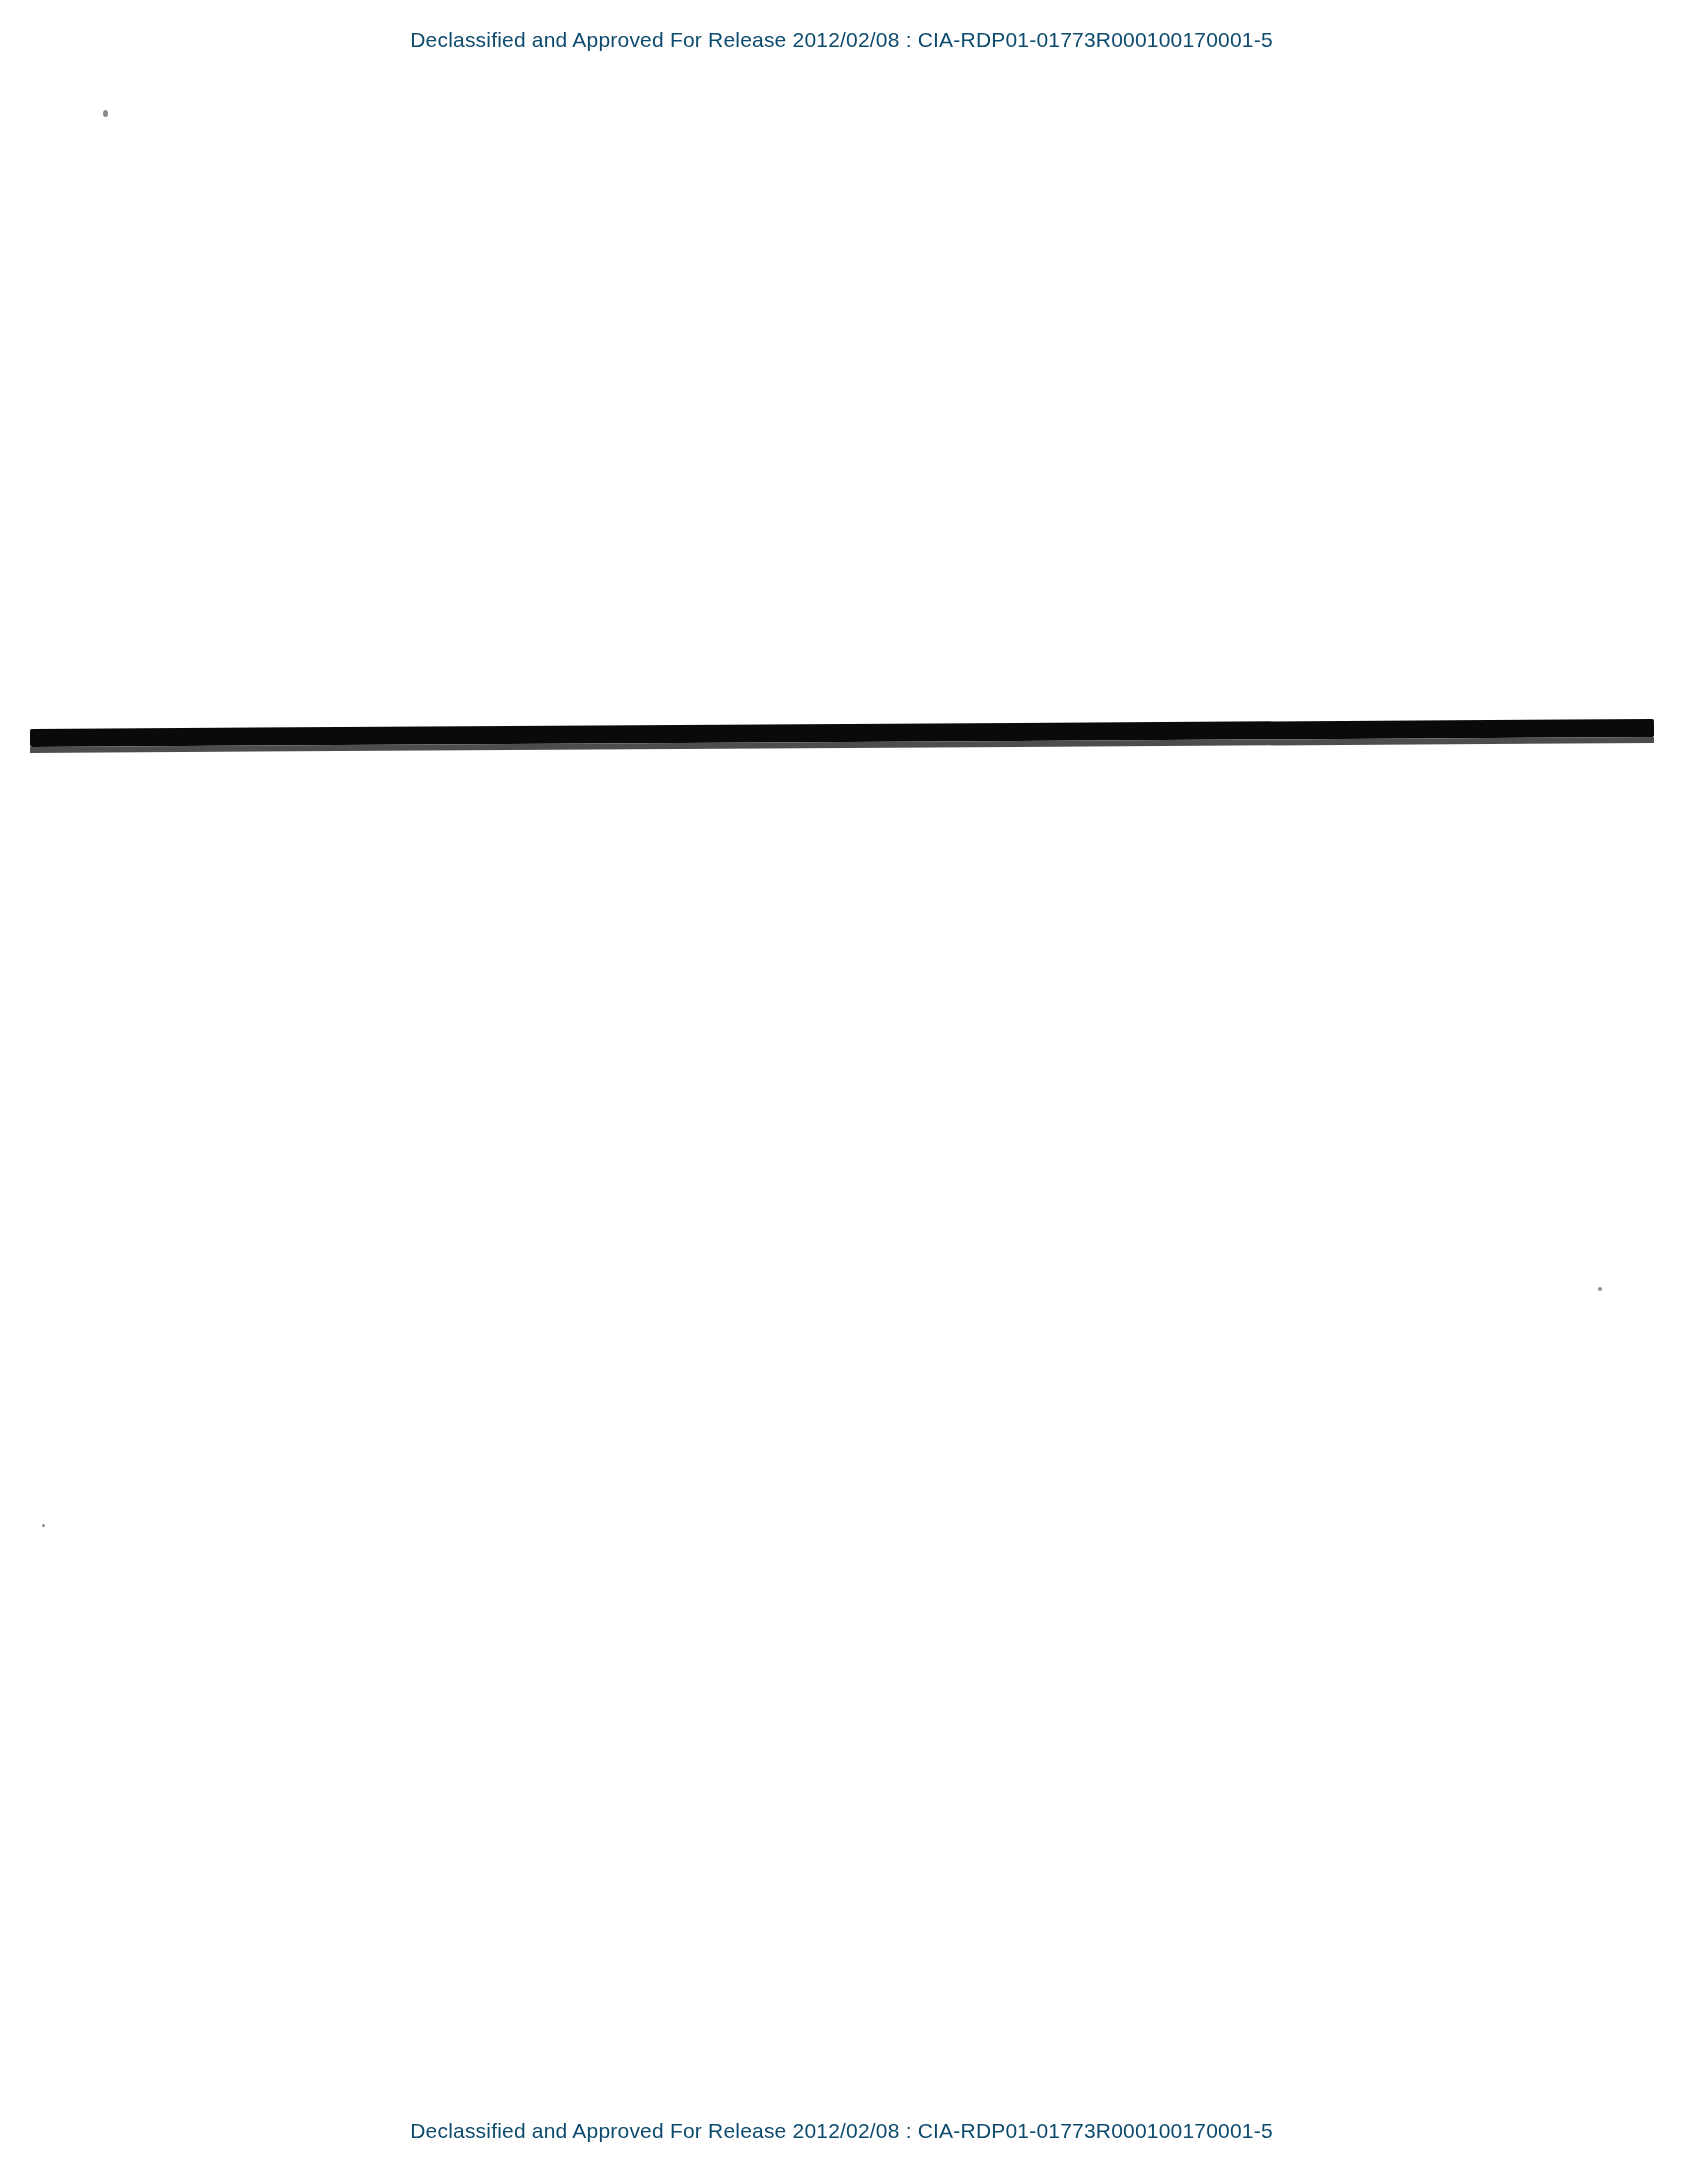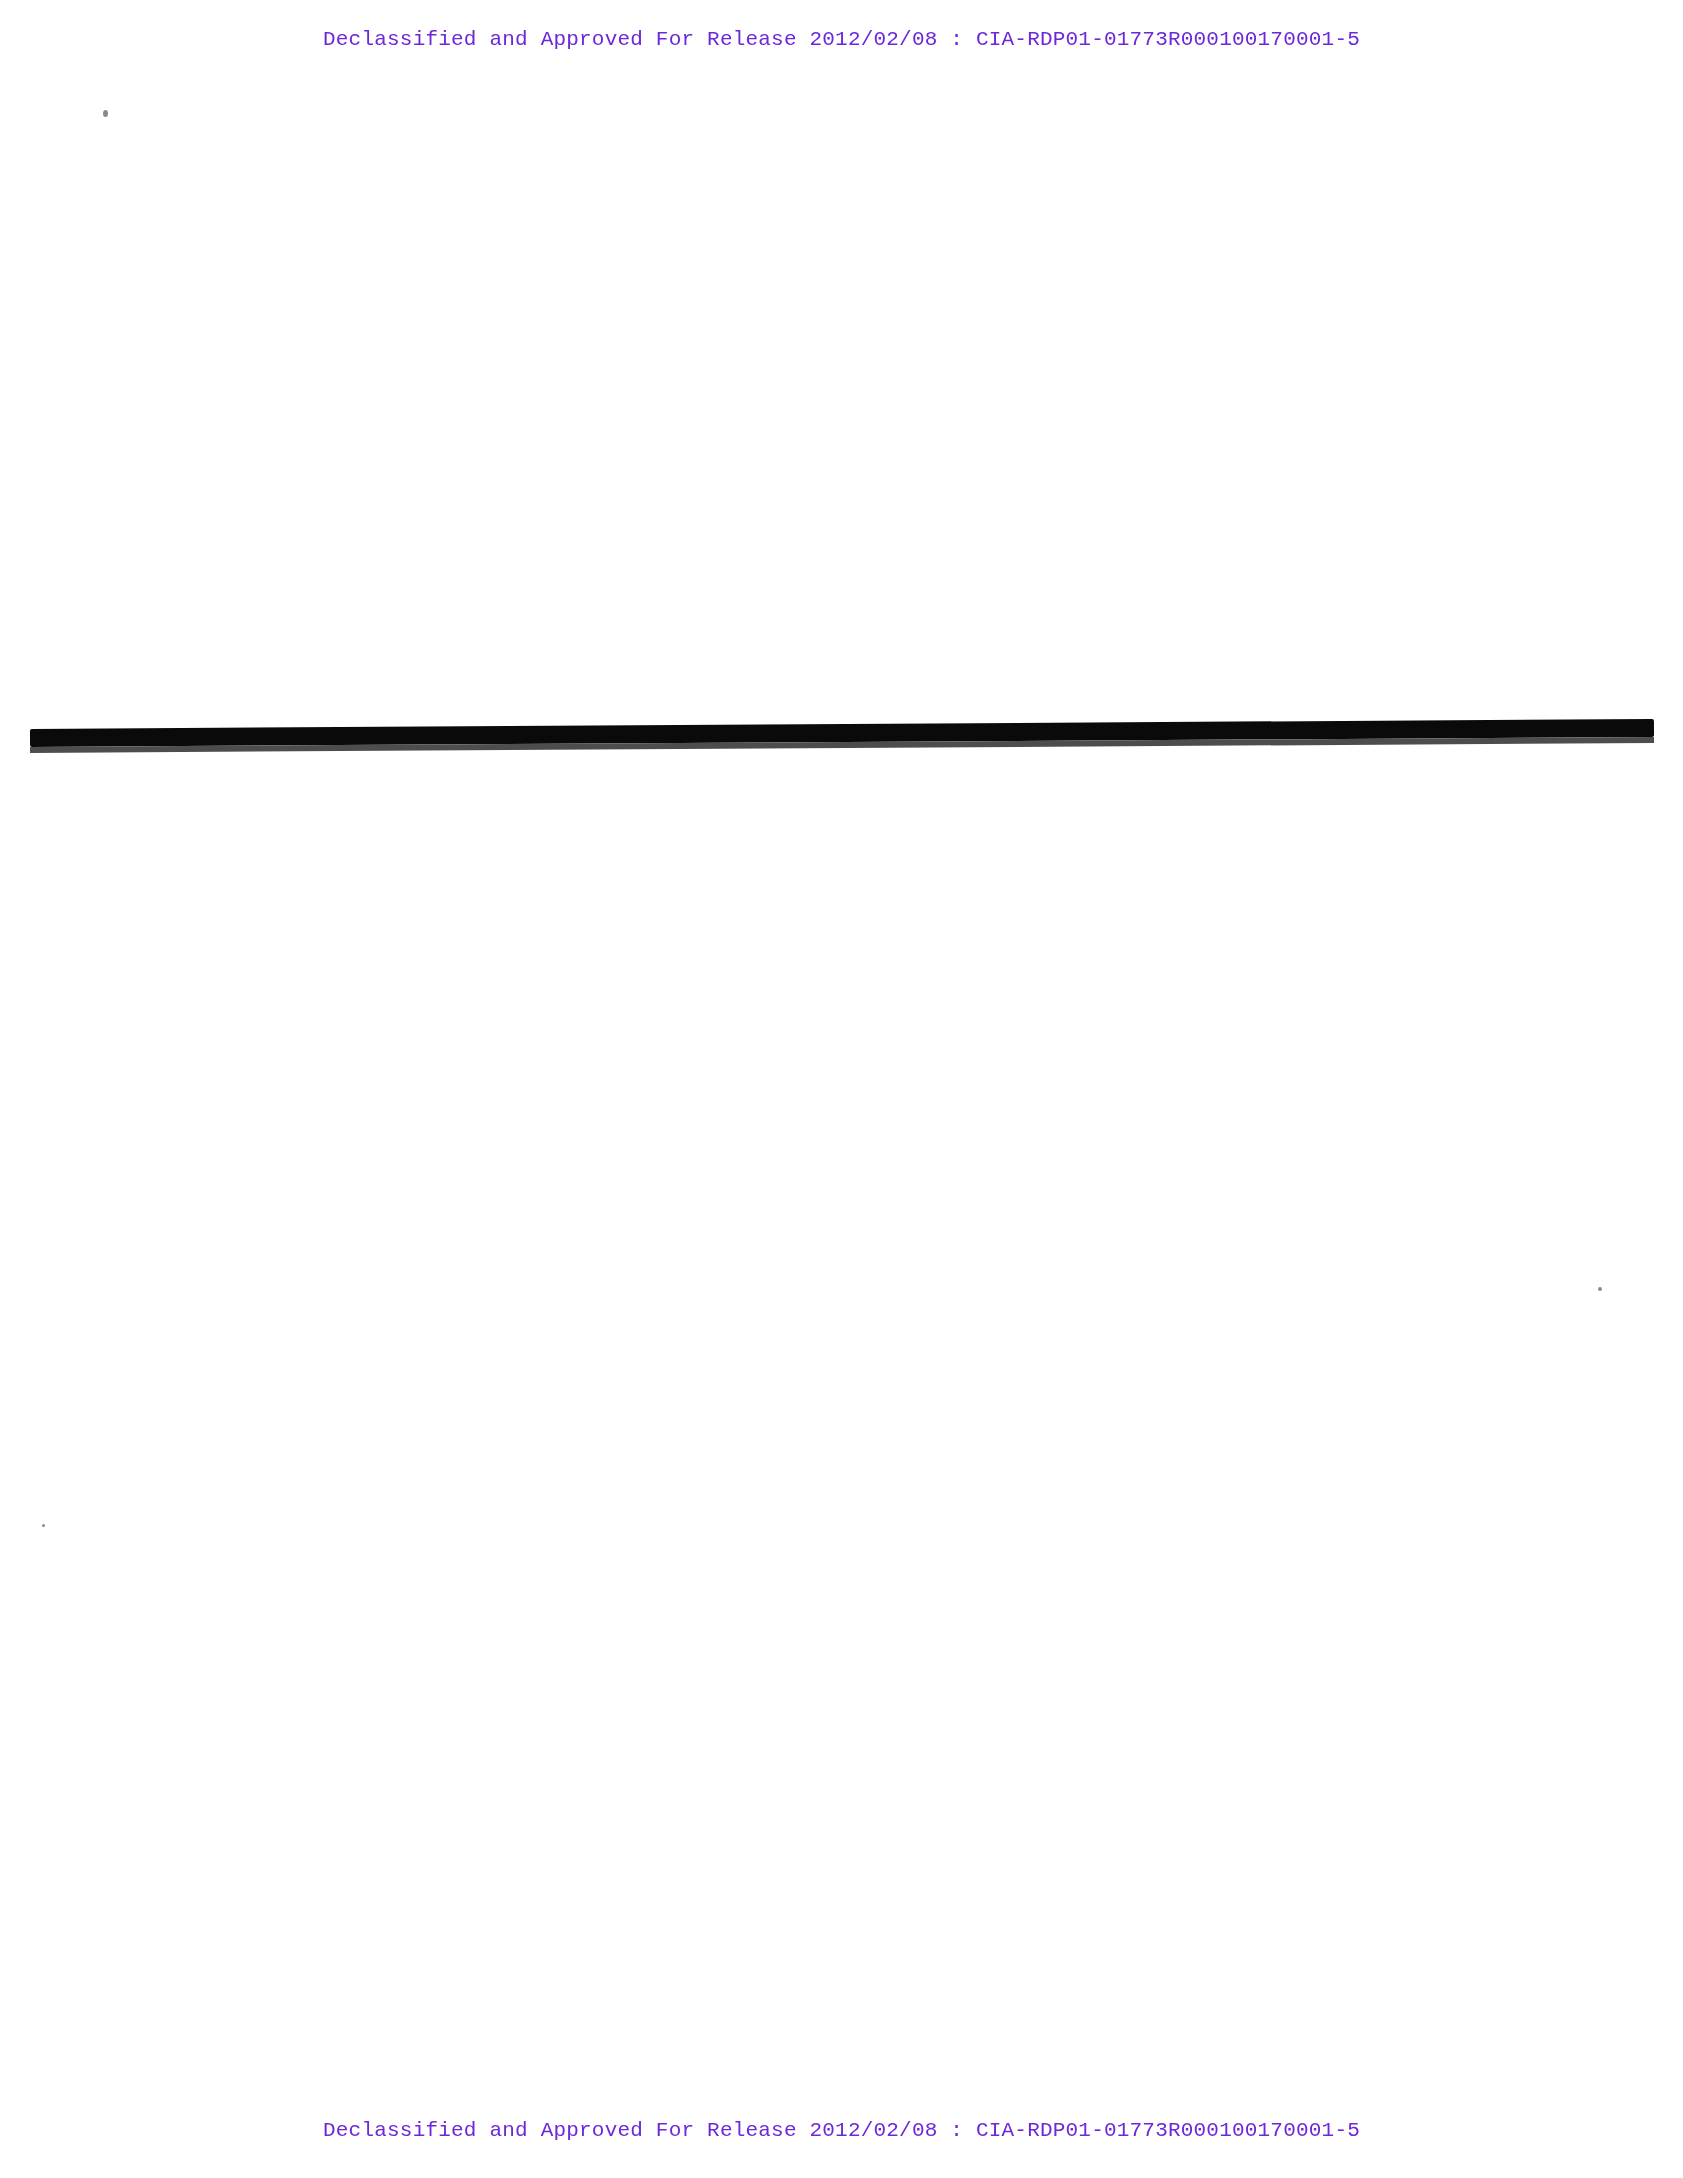--- a/index.html
+++ b/index.html
@@ -15,24 +15,24 @@
     color: #111111;
     overflow: hidden;
   }
 
   
   .stamp {
     position: absolute;
     left: 0;
     width: 1683px;
     text-align: center;
-    font-family: Liberation Mono, monospace;
+    font-family: Liberation Sans, sans-serif;
     font-size: 21px;
     letter-spacing: 0.2px;
-    color: #6d28d9;
+    color: #0c4a6e;
     white-space: nowrap;
   }
   .stamp-top { top: 28px; }
   .stamp-bottom { top: 2119px; }
 
   
   .page-area {
     position: absolute;
     left: 0;
     top: 59px;

